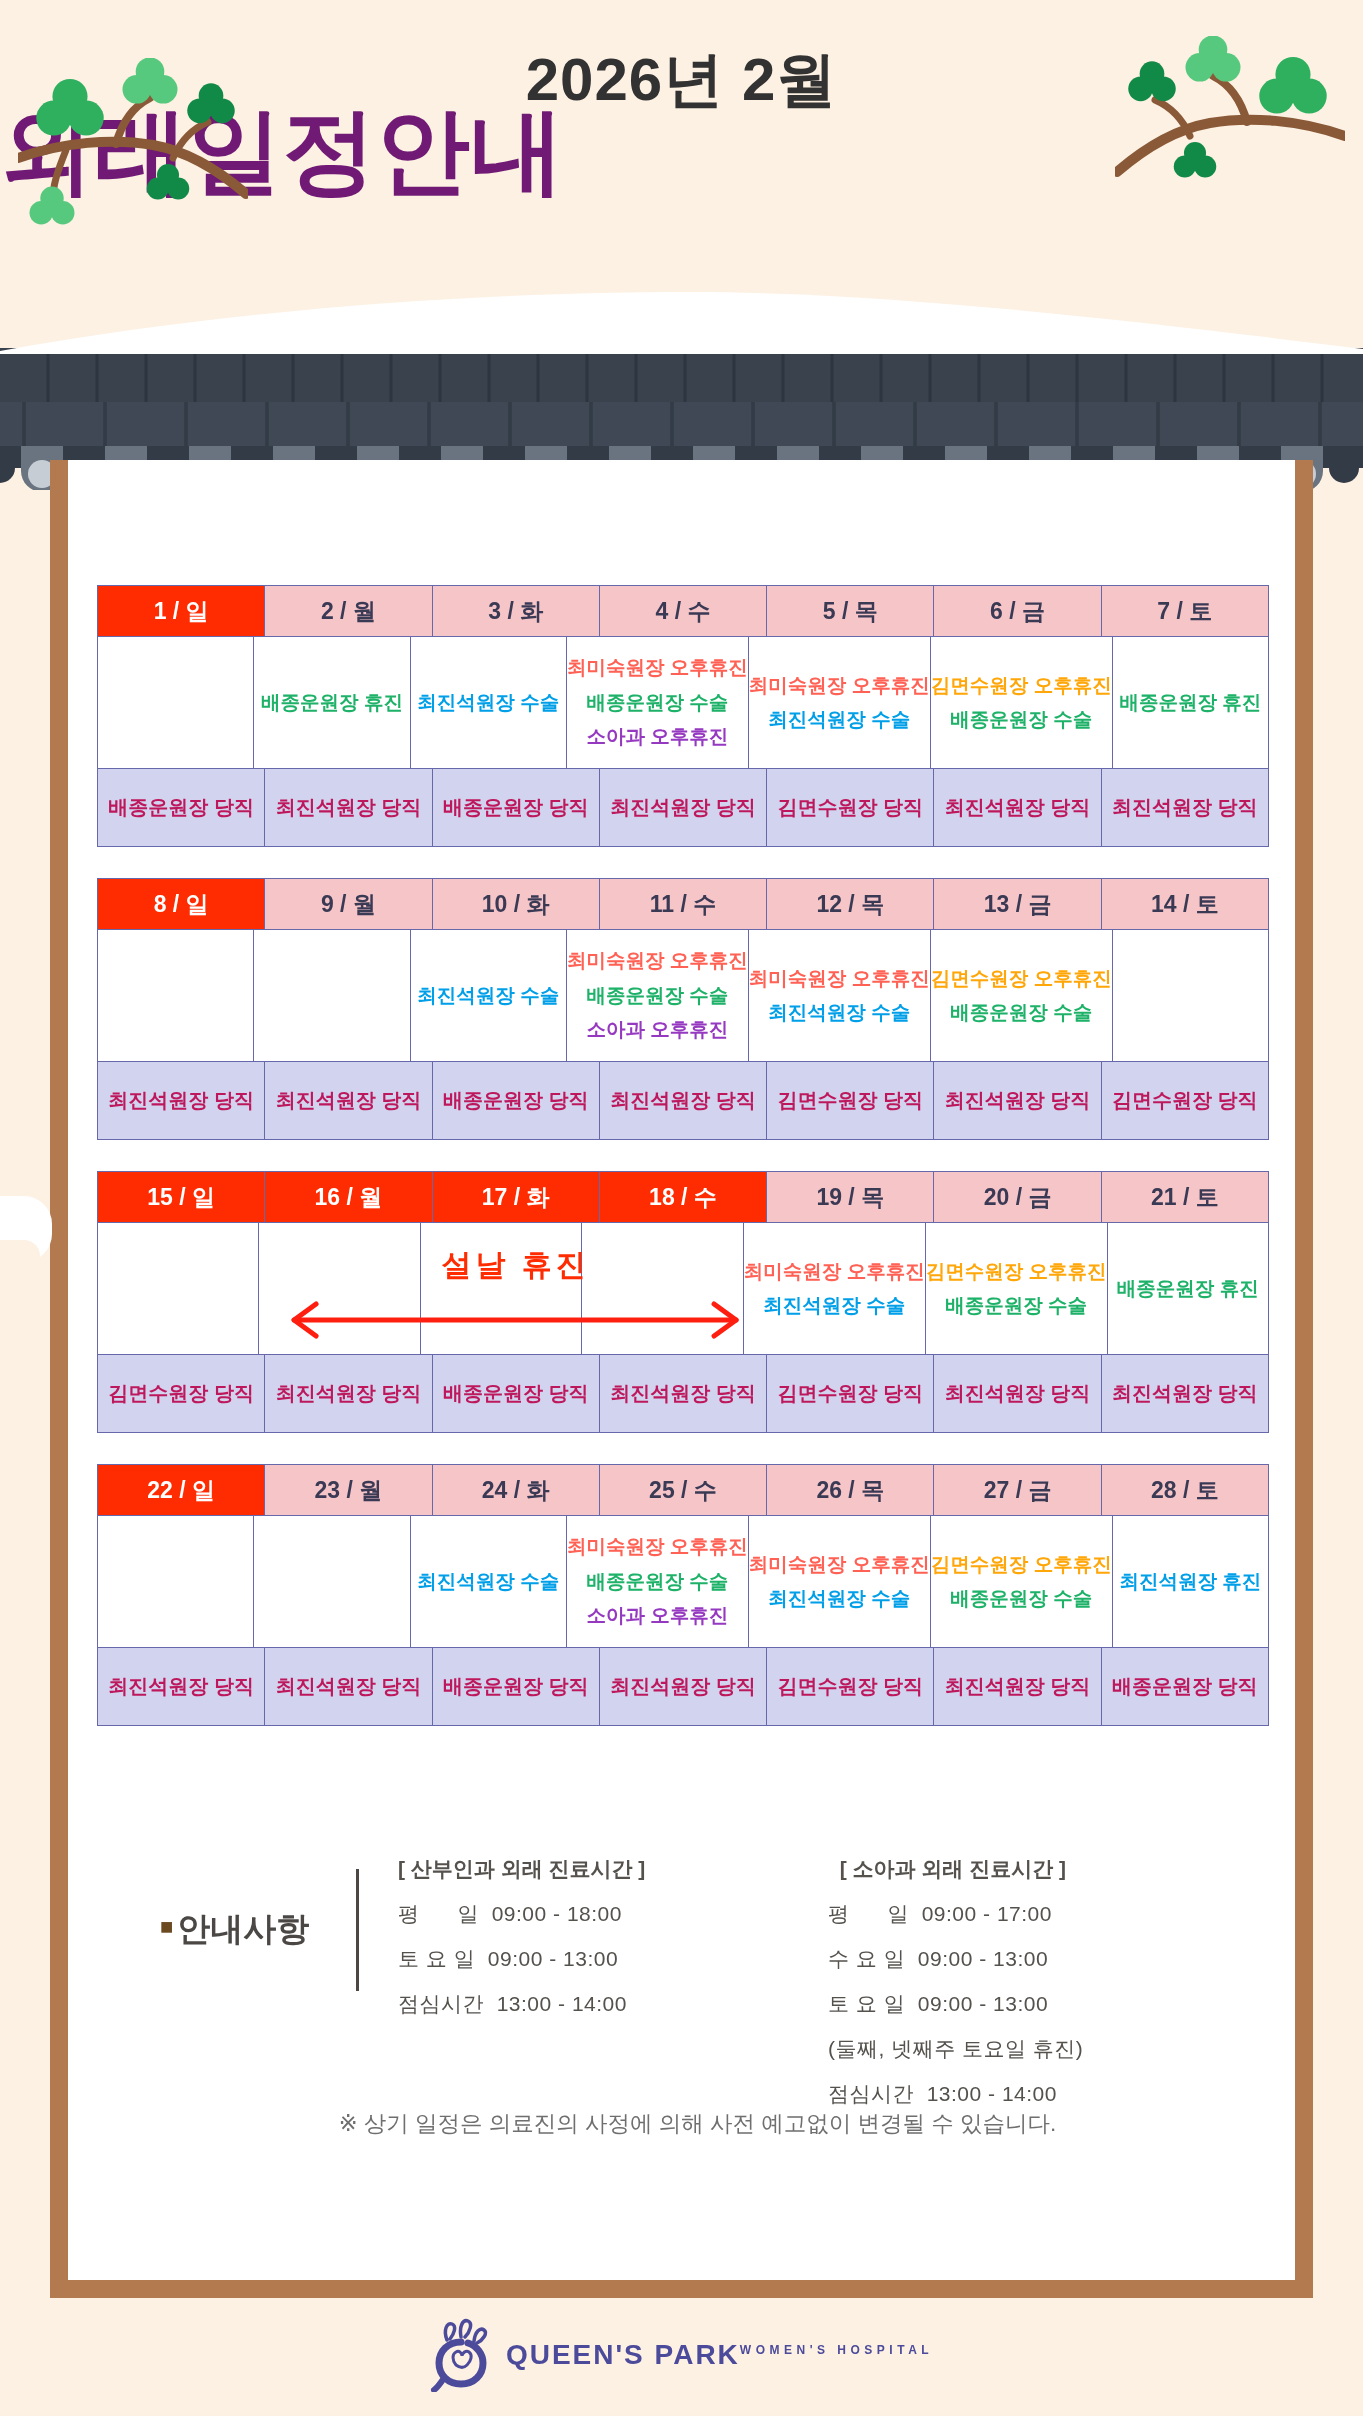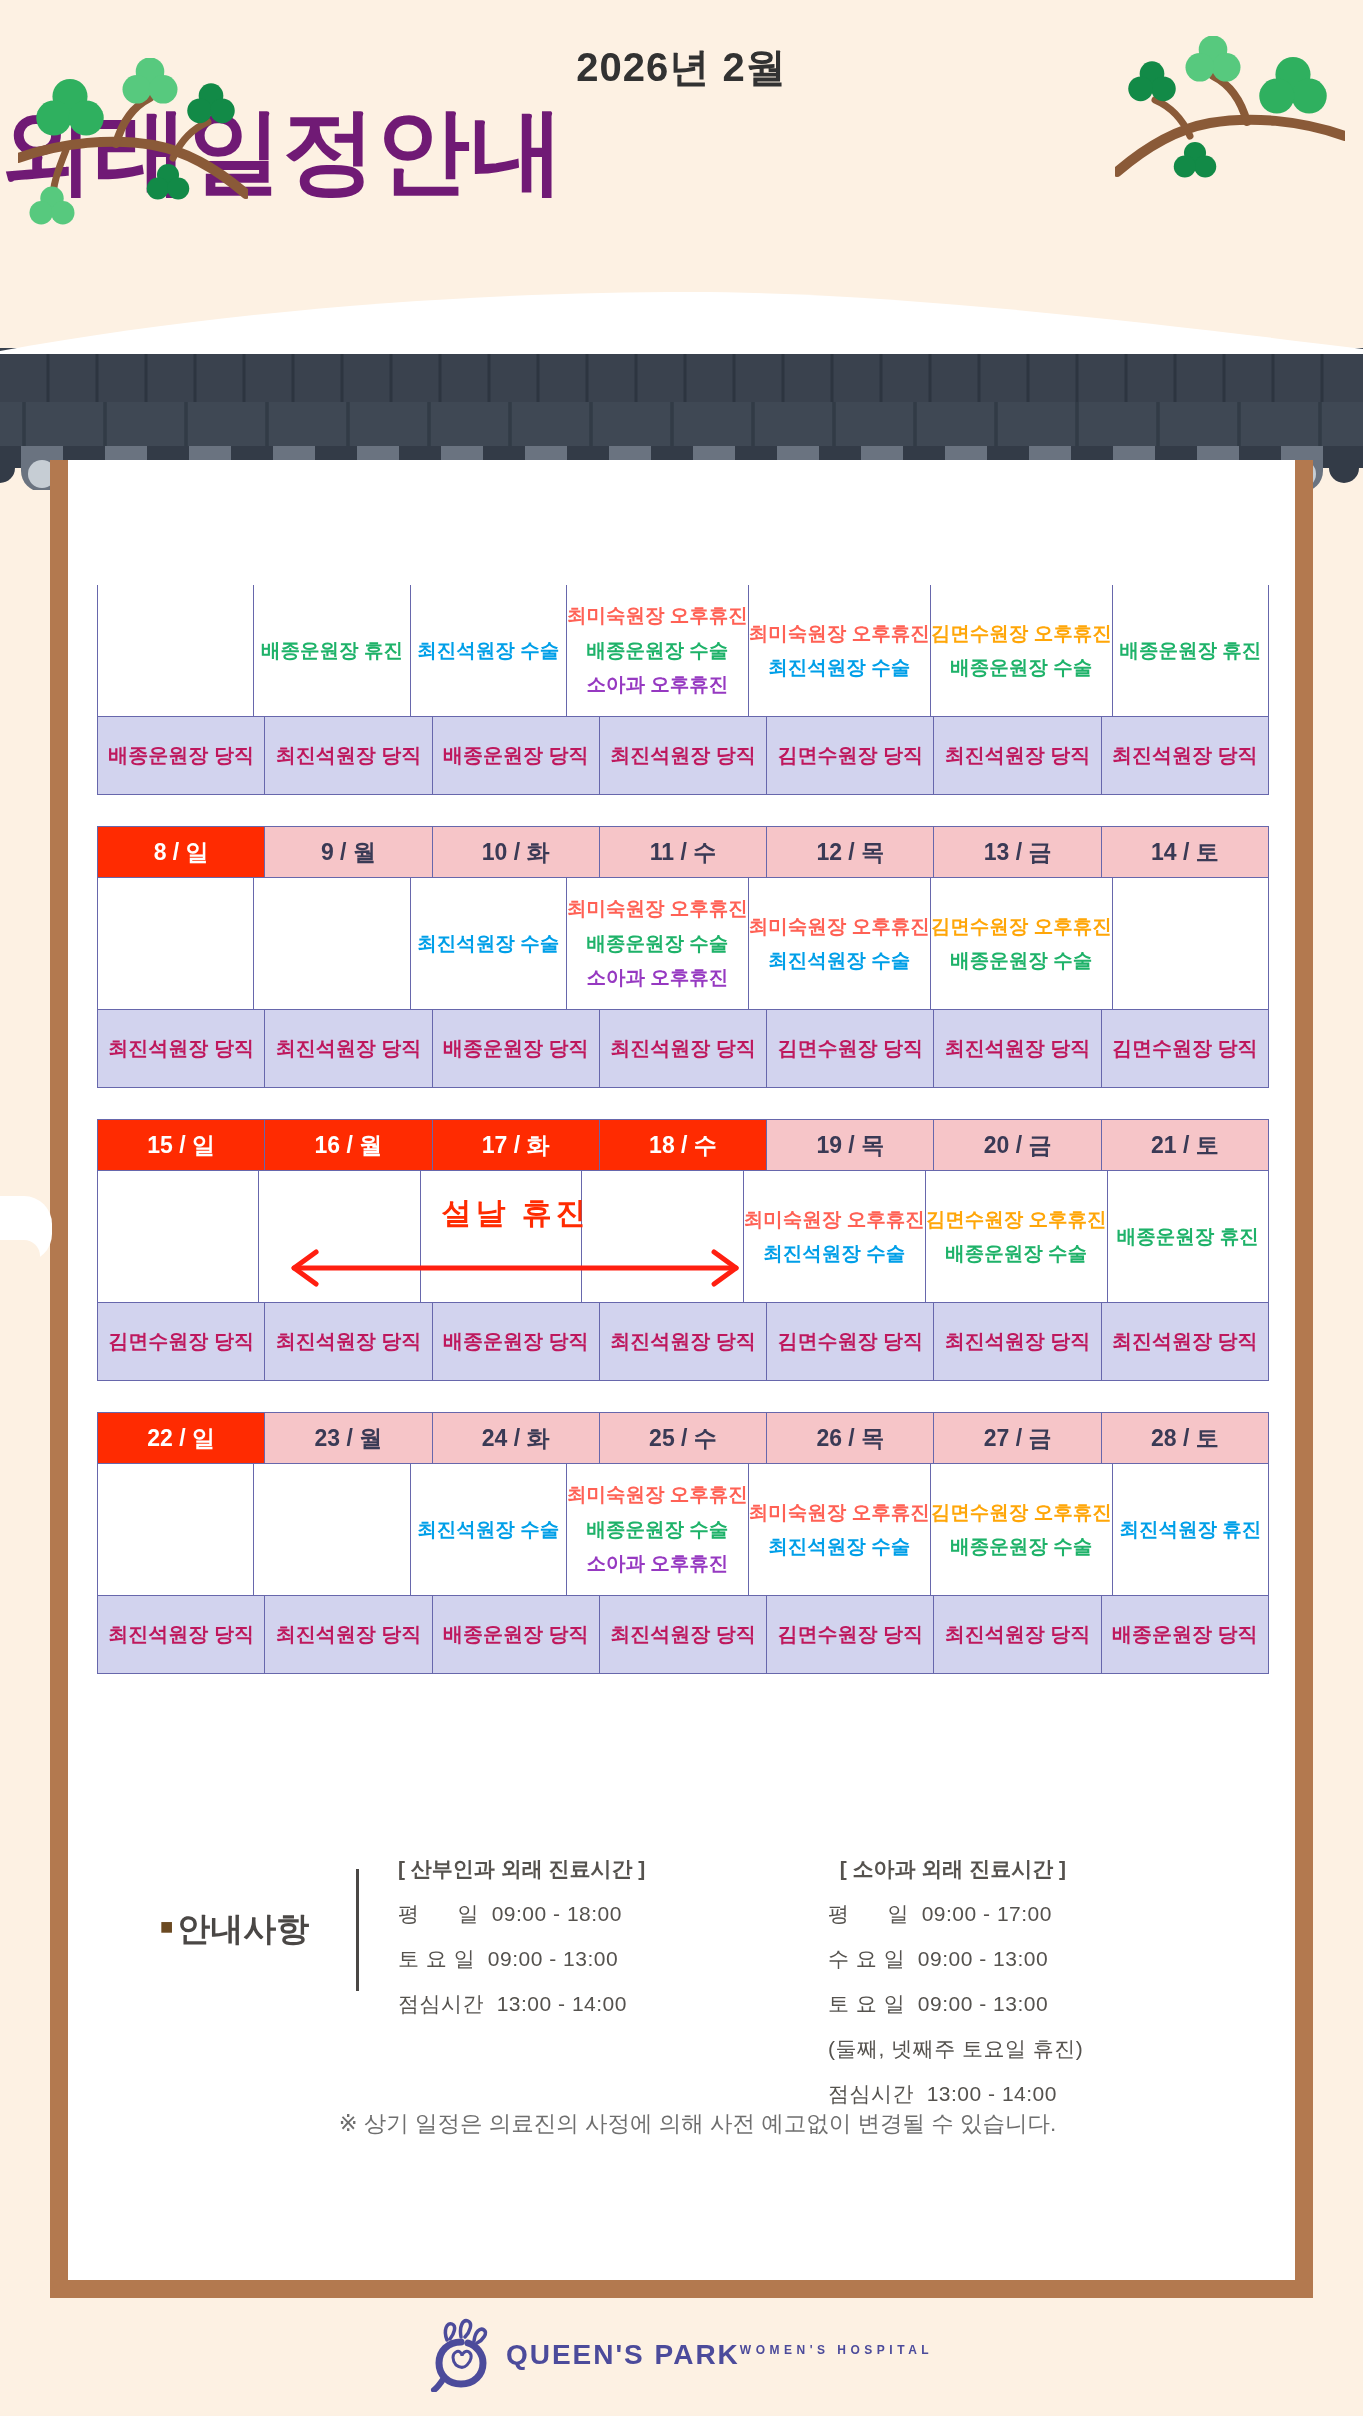--- a/index.html
+++ b/index.html
@@ -4,21 +4,21 @@
 <style>
   html,body{margin:0;padding:0;}
   body{
     width:1363px;height:2416px;position:relative;overflow:hidden;
     background:#FDF1E3;
     font-family:"Liberation Sans","DejaVu Sans",sans-serif;
   }
   
   .title-year{
     position:absolute;top:40px;left:0;width:100%;text-align:center;
-    font-size:40px;font-weight:800;color:#323232;letter-spacing:1px;
+    font-size:60px;font-weight:800;color:#323232;letter-spacing:1px;
   }
   .title-main{
     position:absolute;top:104px;left:0;width:100%;text-align:left;
     font-size:94px;font-weight:800;color:#701a75;letter-spacing:0px;line-height:1;
   }
   .pine{position:absolute;width:230px;height:175px;}
   .pine.left{left:18px;top:58px;}
   .pine.right{right:18px;top:36px;transform:scaleX(-1);}
   
   .roof{position:absolute;left:0;top:230px;width:1363px;height:260px;}
@@ -195,20 +195,29 @@
   </g>
   <rect x="0" y="216" width="1363" height="46" fill="url(#tiles)"></rect>
   <path d="M0,121 C250,76 500,62 690,62 C900,62 1160,94 1363,119 L1363,124 L0,124 Z" fill="#FFFFFF"></path>
 </svg>
 
 <div class="panel"></div>
 <div class="cloud"></div>
 
 <div class="calendar">
     <div class="week">
+      <div class="row header-row">
+        <div class="cell hcell holiday">1 / 일</div>
+        <div class="cell hcell">2 / 월</div>
+        <div class="cell hcell">3 / 화</div>
+        <div class="cell hcell">4 / 수</div>
+        <div class="cell hcell">5 / 목</div>
+        <div class="cell hcell">6 / 금</div>
+        <div class="cell hcell">7 / 토</div>
+      </div>
       <div class="row content-row">
         <div class="cell ccell"></div>
         <div class="cell ccell">
           <div class="entry c-green">배종운원장 휴진</div>
         </div>
         <div class="cell ccell">
           <div class="entry c-blue">최진석원장 수술</div>
         </div>
         <div class="cell ccell">
           <div class="entry c-coral">최미숙원장 오후휴진</div>

